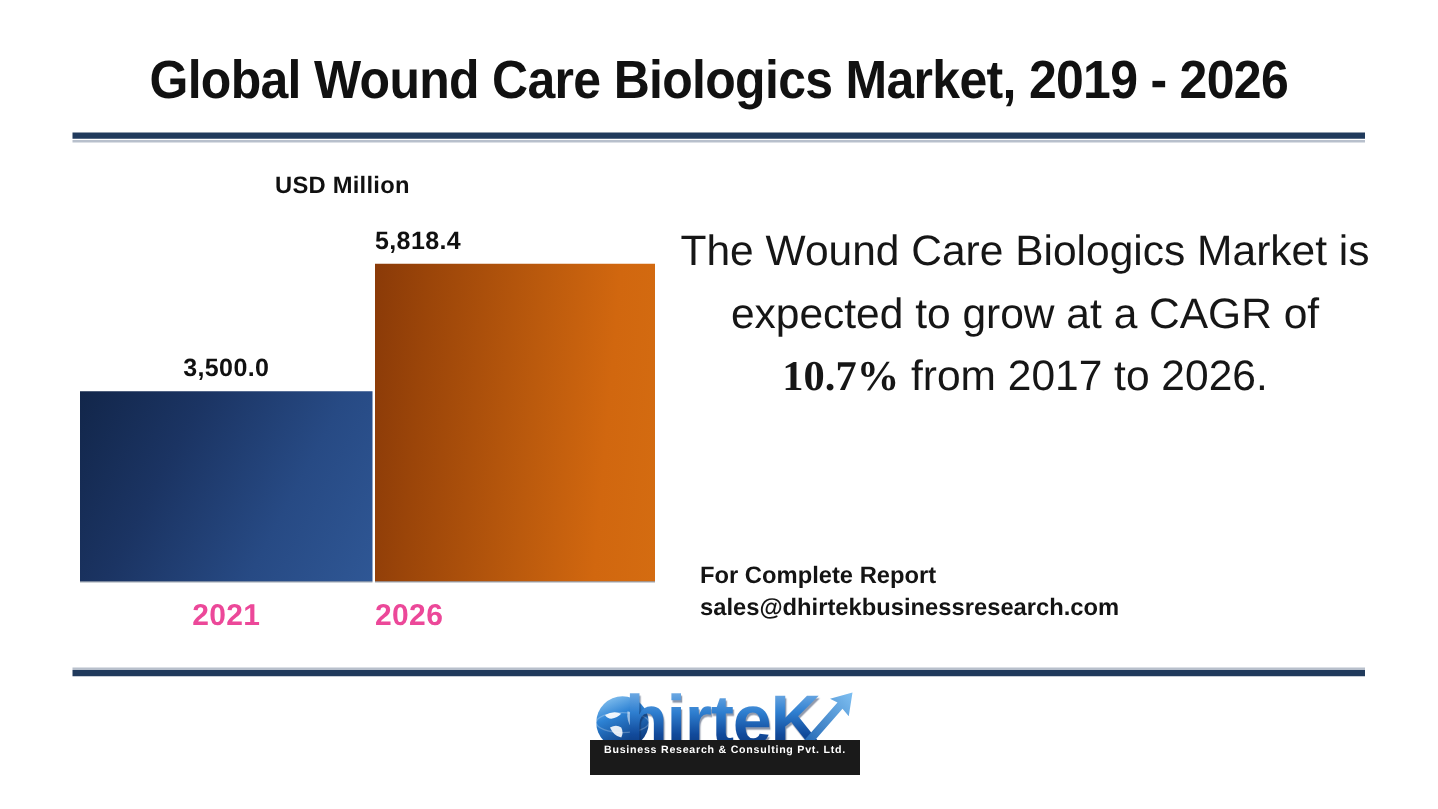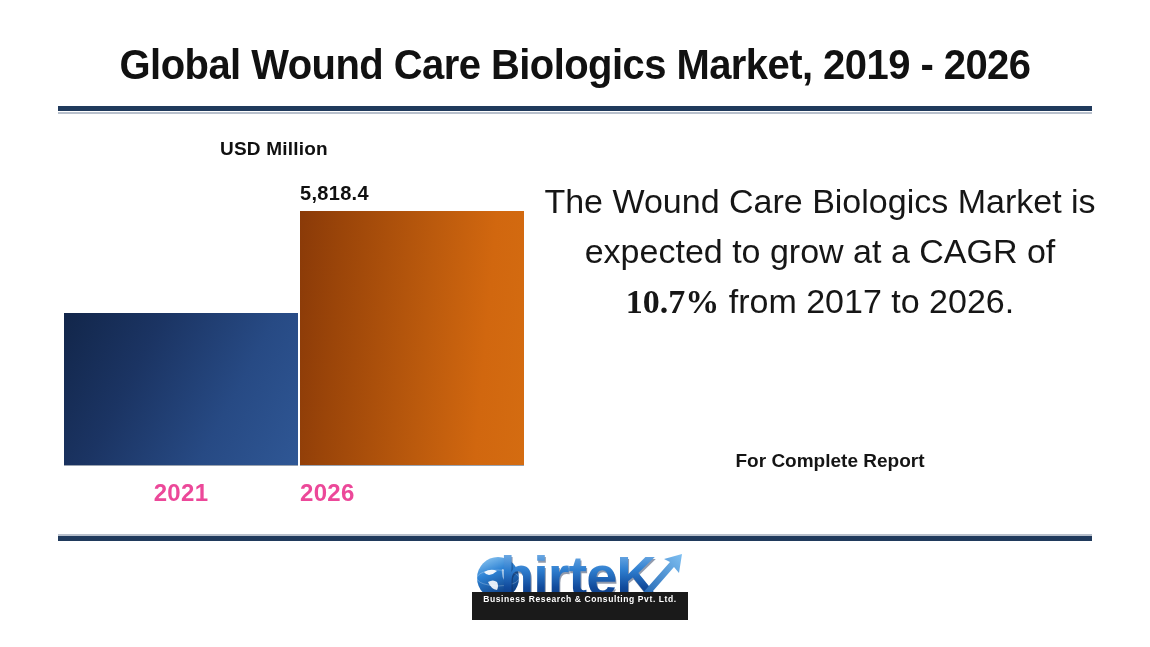--- a/index.html
+++ b/index.html
@@ -157,21 +157,21 @@
     font-weight: bold;
     font-family: Liberation Serif, serif;
   }
 
   
   .contact {
     position: absolute;
     left: 560px;
     top: 448px;
     width: 540px;
-    text-align: center;
+    text-align: left;
     font-size: 19px;
     line-height: 26px;
     font-weight: bold;
     color: #141414;
   }
 
   
   .logo {
     position: absolute;
     left: 466px;
@@ -235,20 +235,21 @@
 
   <div class="divider-top">
     <div class="thick"></div>
     <div class="thin"></div>
   </div>
 
   <div class="axis-title">USD Million</div>
 
   <div class="chart">
 
+    <div class="val-label val-blue">3,500.0</div>
 
     <div class="val-label val-orange">5,818.4</div>
 
     <div class="bar bar-blue"></div>
 
     <div class="bar bar-orange"></div>
 
     <div class="cat-label cat-blue">2021</div>
 
     <div class="cat-label cat-orange">2026</div>
@@ -256,20 +257,21 @@
 
   <div class="callout">
     <span>The Wound Care Biologics</span>
     <span>Market is expected to grow at</span>
     <span>a CAGR of </span><b>10.7%</b><span> from 2017</span>
     <span>to 2026.</span>
   </div>
 
   <div class="contact">
     <div>For Complete Report</div>
+    <div>sales@dhirtekbusinessresearch.com</div>
   </div>
 
   <div class="divider-bottom">
     <div class="thin"></div>
     <div class="thick"></div>
   </div>
 
   <div class="logo">
 
     <svg class="logo-globe" viewBox="0 0 44 44">

